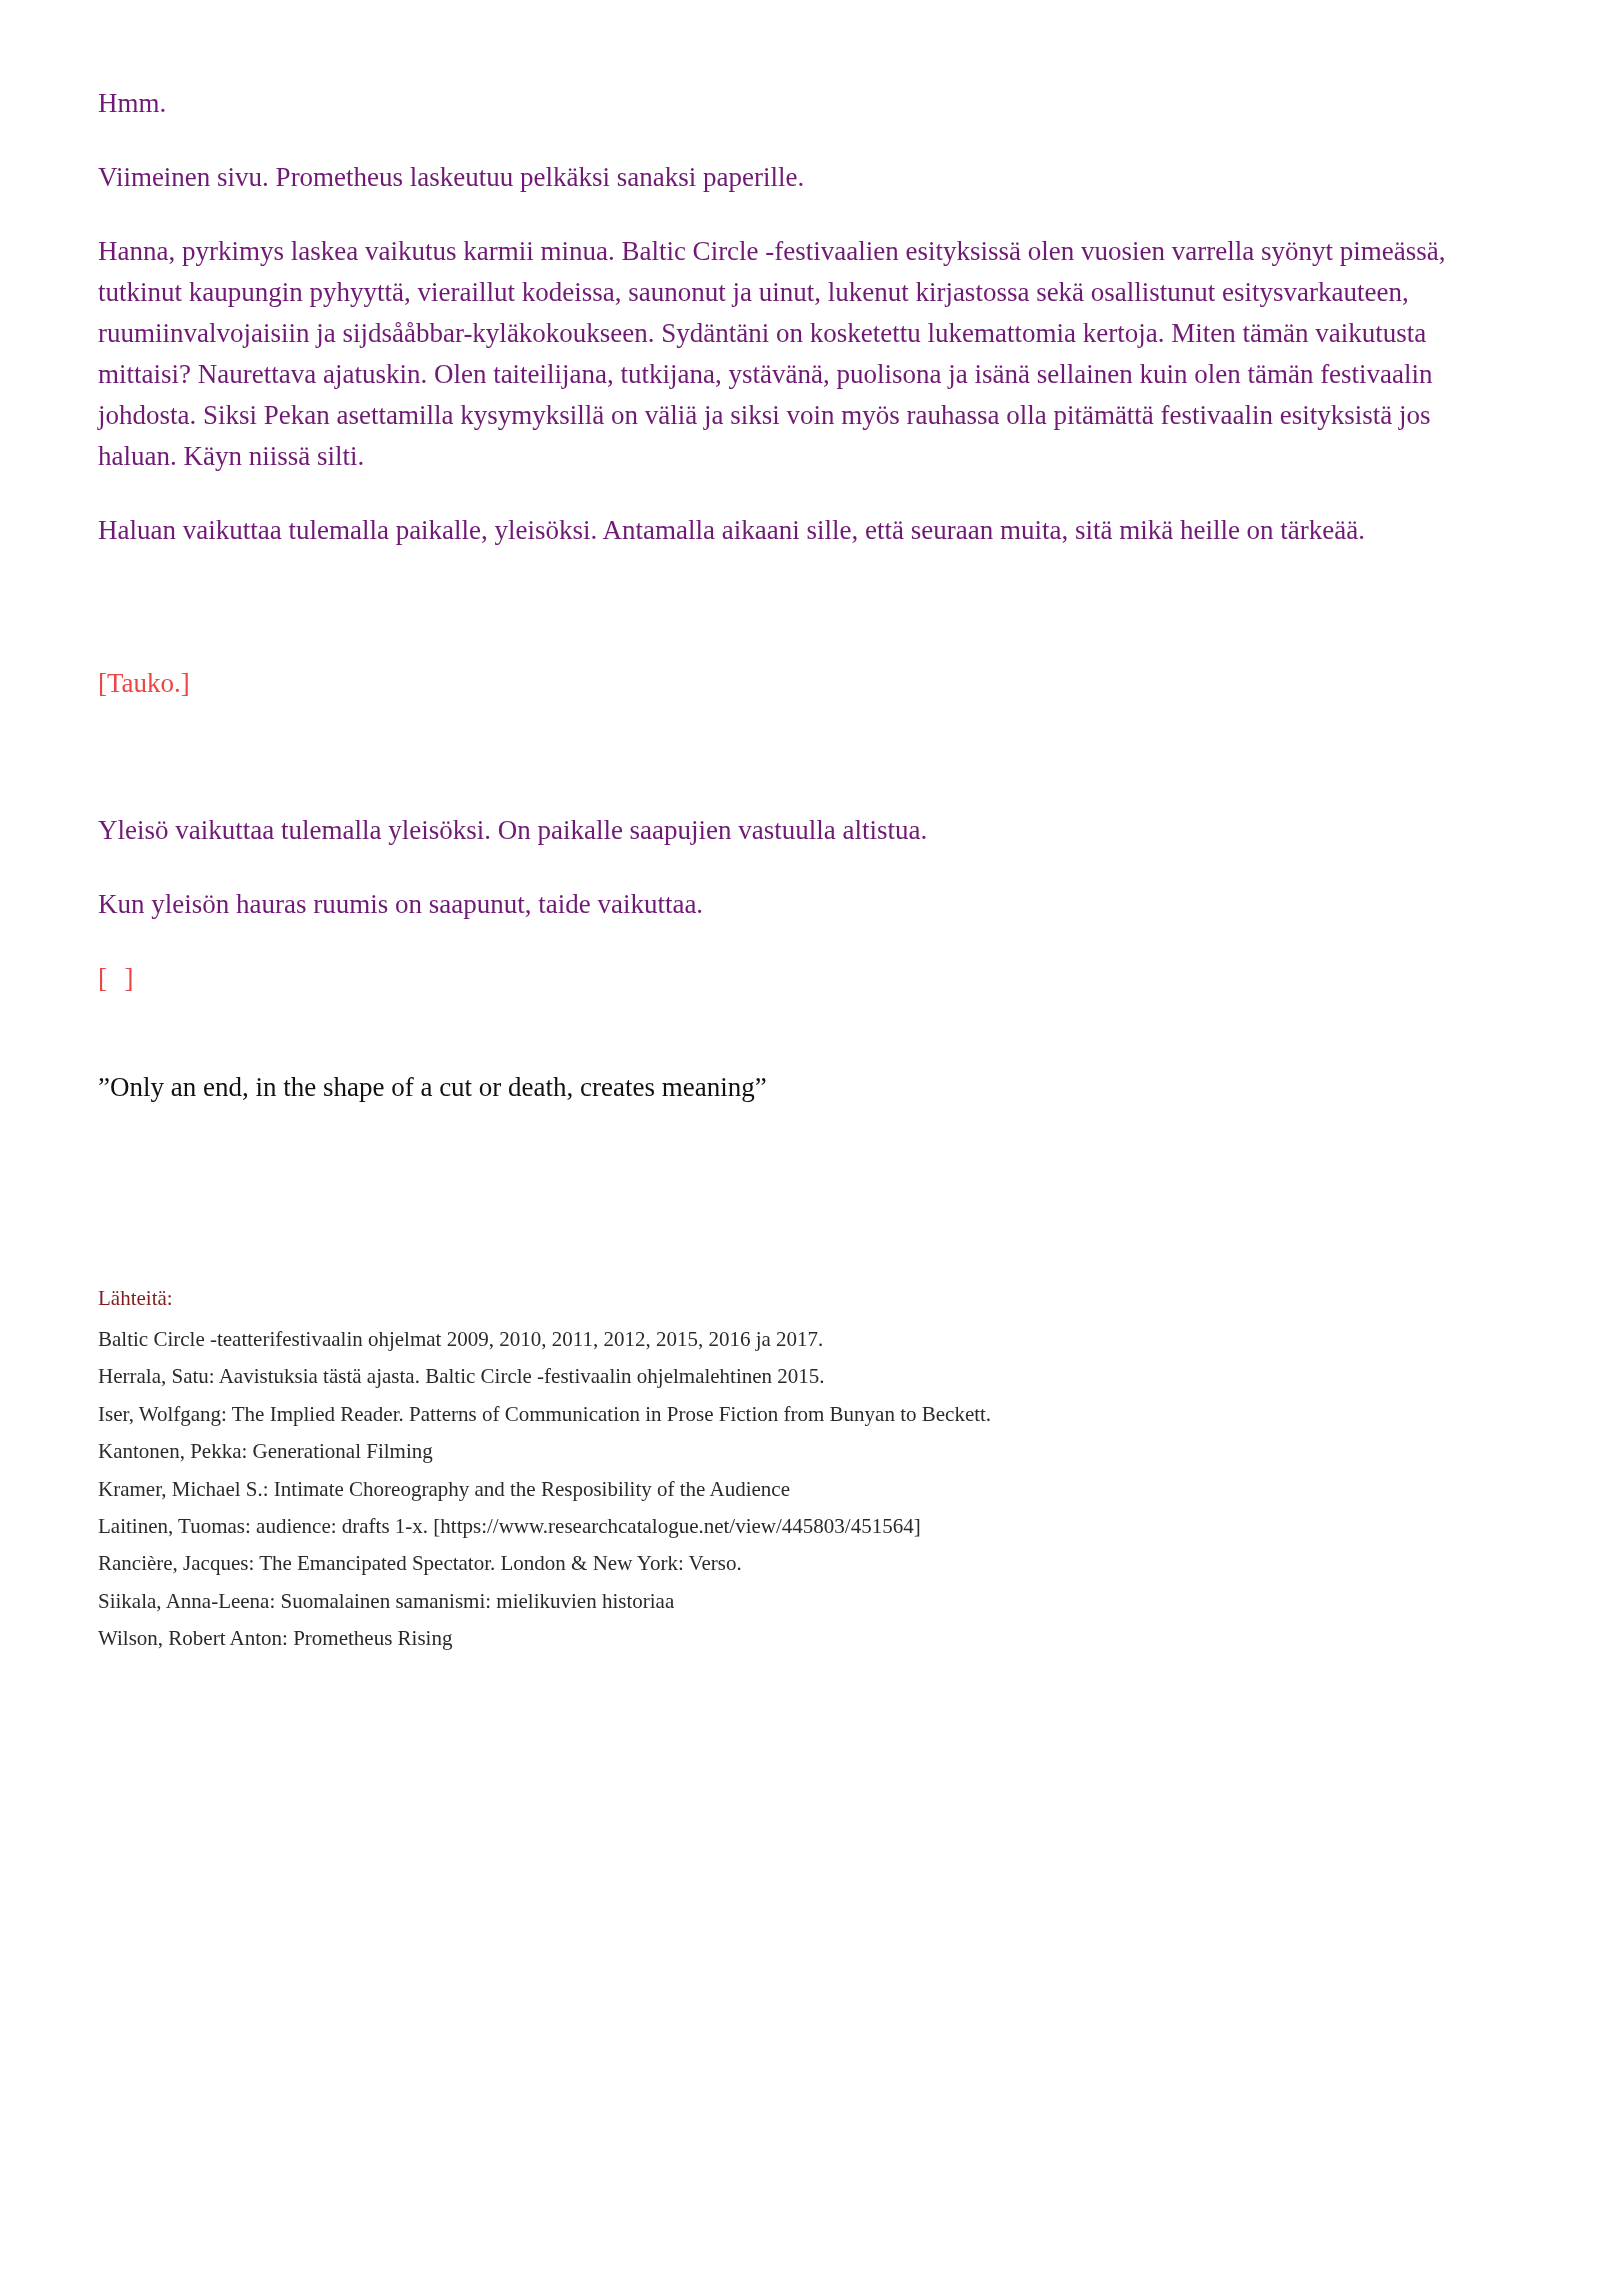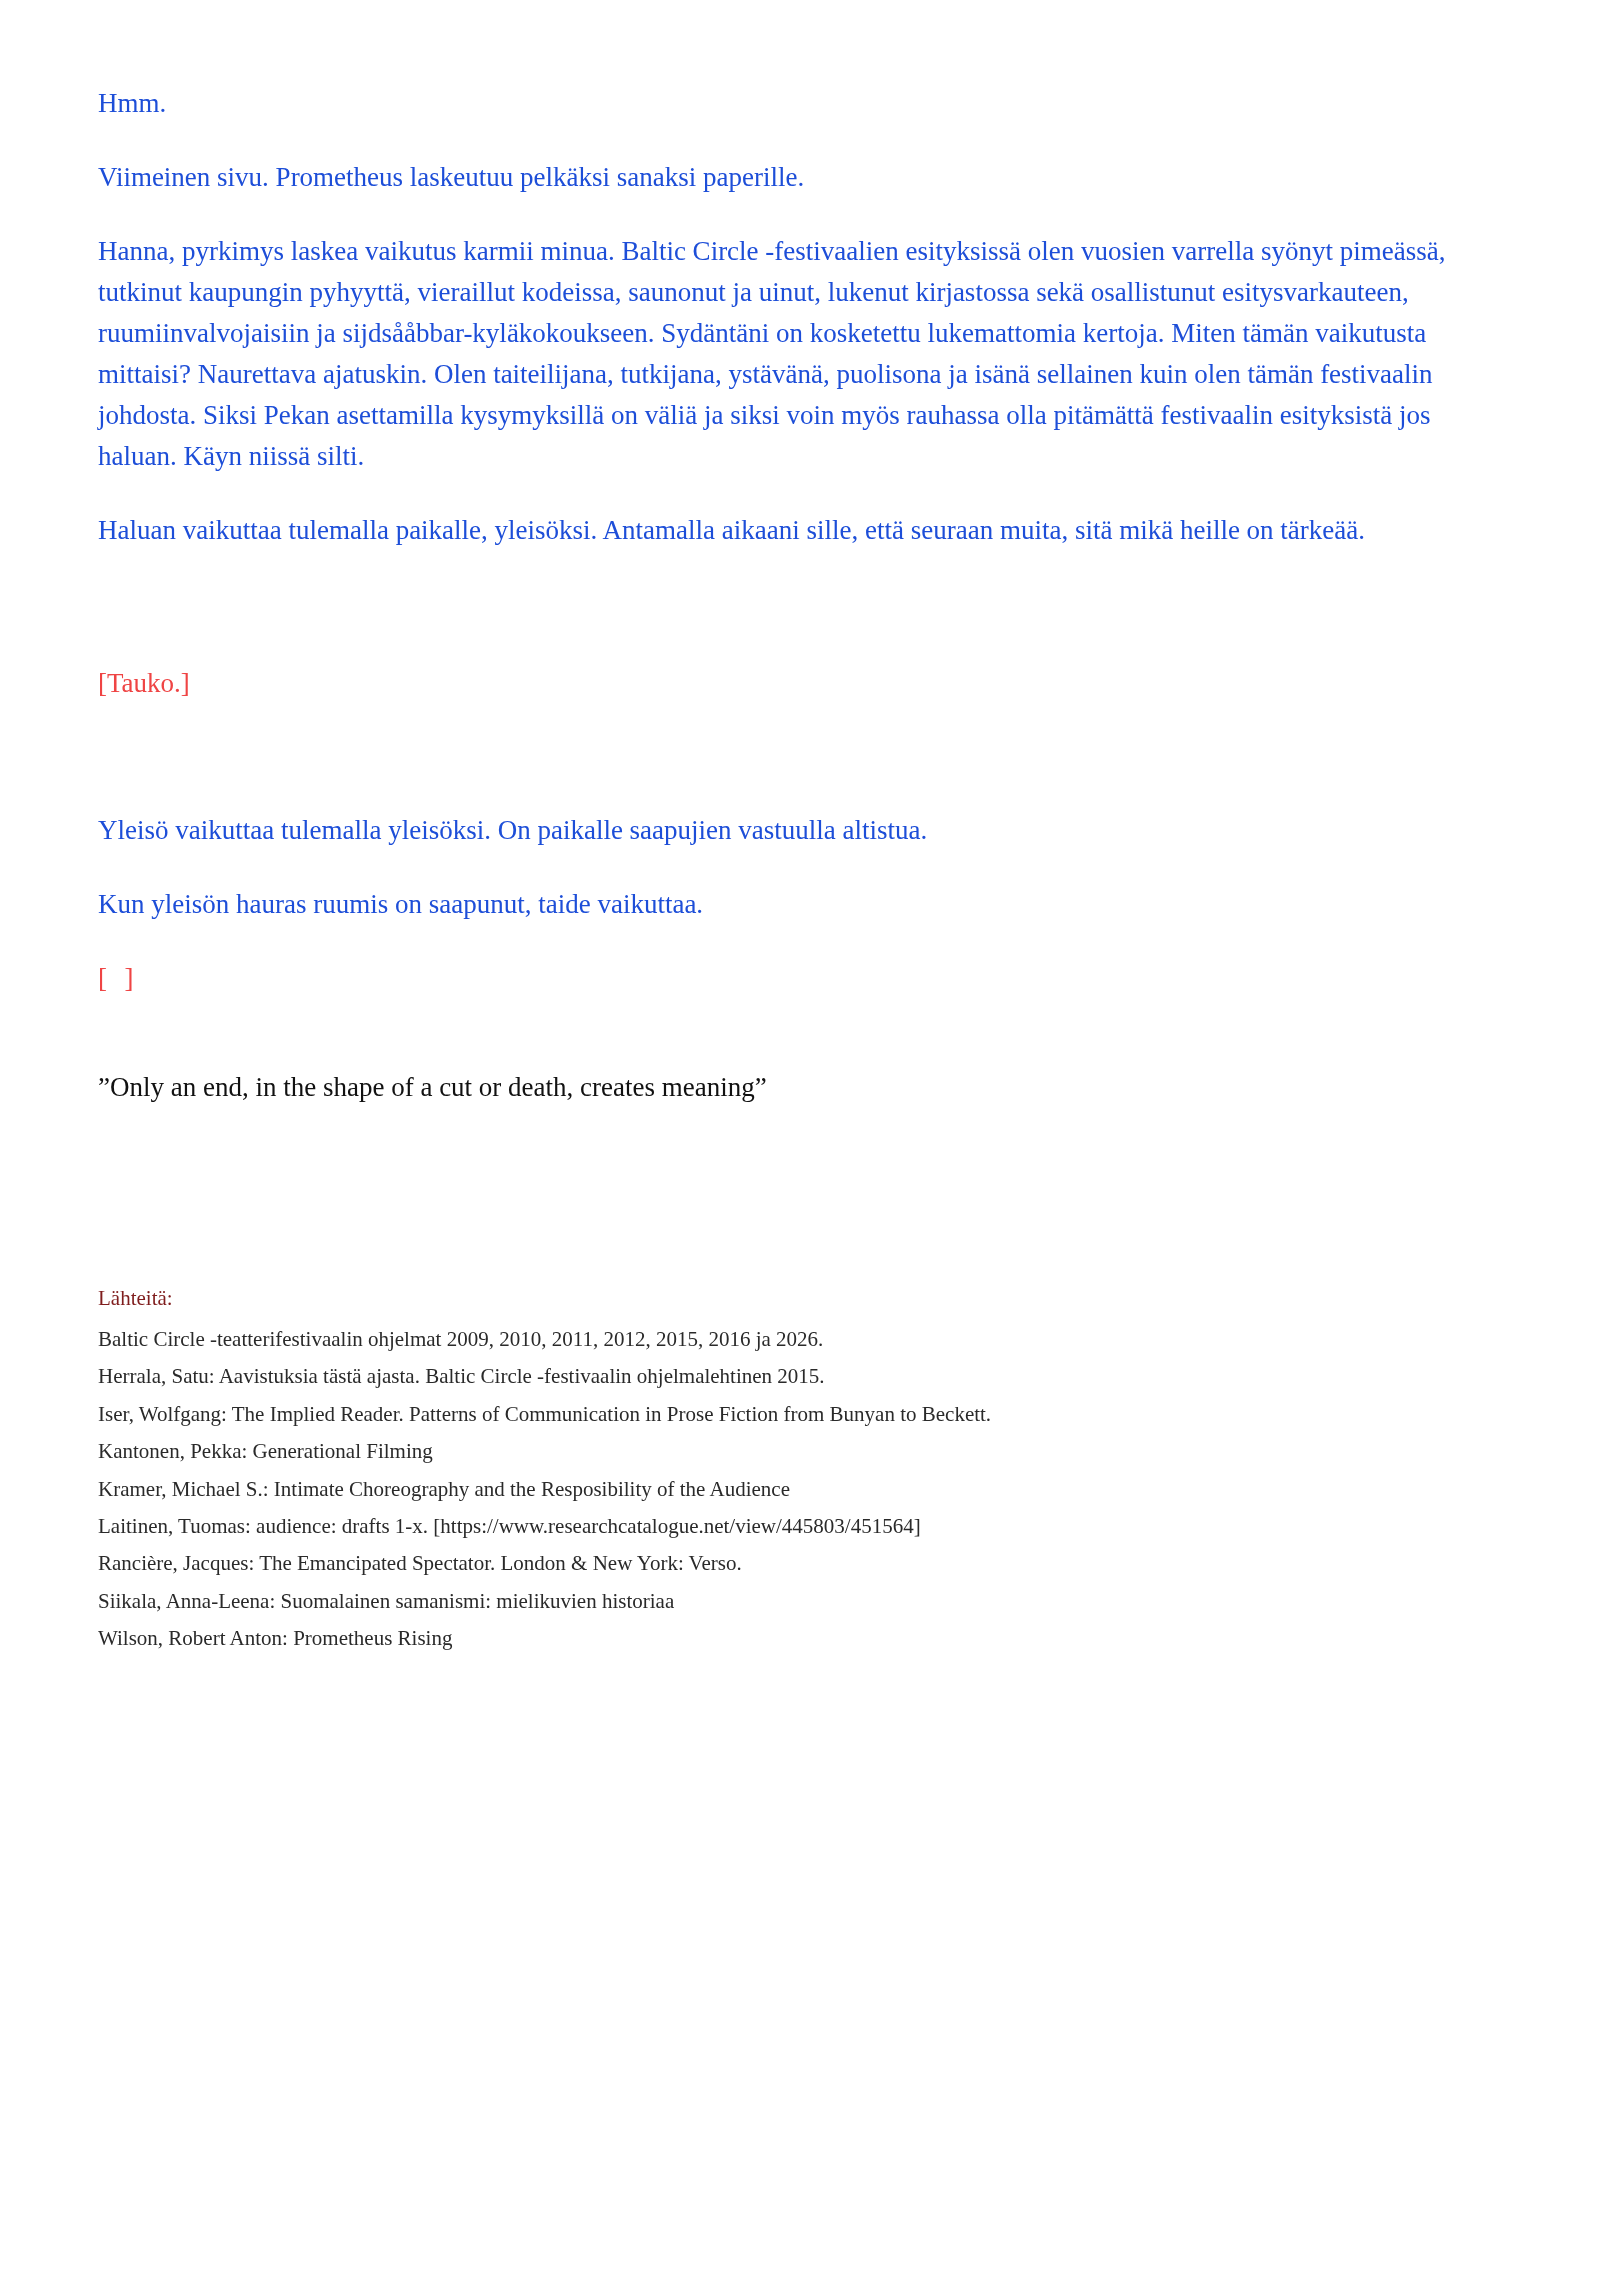--- a/index.html
+++ b/index.html
@@ -16,21 +16,21 @@
   .page {
     box-sizing: border-box;
     width: 1621px;
     min-height: 2293px;
     padding: 83px 116px 59px 98px;
     background: #ffffff;
   }
   .body-text {
     font-size: 27px;
     line-height: 1.52;
-    color: #1d4ed8;
+    color: #701a75;
     margin: 0 0 33px 0;
     text-align: left;
   }
   .para-gap-large {
     margin-bottom: 55px;
     margin-top: 28px;
   }
   .red {
     color: #ef4444;
   }
@@ -95,21 +95,21 @@
   <p class="body-text red brackets">[    ]</p>
 
   <div class="spacer-md"></div>
 
   <div>
     <div class="signoff quote">”Only an end, in the shape of a cut or death, creates meaning”</div>
   </div>
 
   <div class="sources">
     <p class="sources-title">Lähteitä:</p>
-    <p class="source-line">Baltic Circle -teatterifestivaalin ohjelmat 2009, 2010, 2011, 2012, 2015, 2016 ja 2026.</p>
+    <p class="source-line">Baltic Circle -teatterifestivaalin ohjelmat 2009, 2010, 2011, 2012, 2015, 2016 ja 2017.</p>
     <p class="source-line">Herrala, Satu: Aavistuksia tästä ajasta. Baltic Circle -festivaalin ohjelmalehtinen 2015.</p>
     <p class="source-line">Iser, Wolfgang: The Implied Reader. Patterns of Communication in Prose Fiction from Bunyan to Beckett.</p>
     <p class="source-line">Kantonen, Pekka: Generational Filming</p>
     <p class="source-line">Kramer, Michael S.: Intimate Choreography and the Resposibility of the Audience</p>
     <p class="source-line">Laitinen, Tuomas: audience: drafts 1-x. [https://www.researchcatalogue.net/view/445803/451564]</p>
     <p class="source-line">Rancière, Jacques: The Emancipated Spectator. London &amp; New York: Verso.</p>
     <p class="source-line">Siikala, Anna-Leena: Suomalainen samanismi: mielikuvien historiaa</p>
     <p class="source-line">Wilson, Robert Anton: Prometheus Rising</p>
   </div>
 

